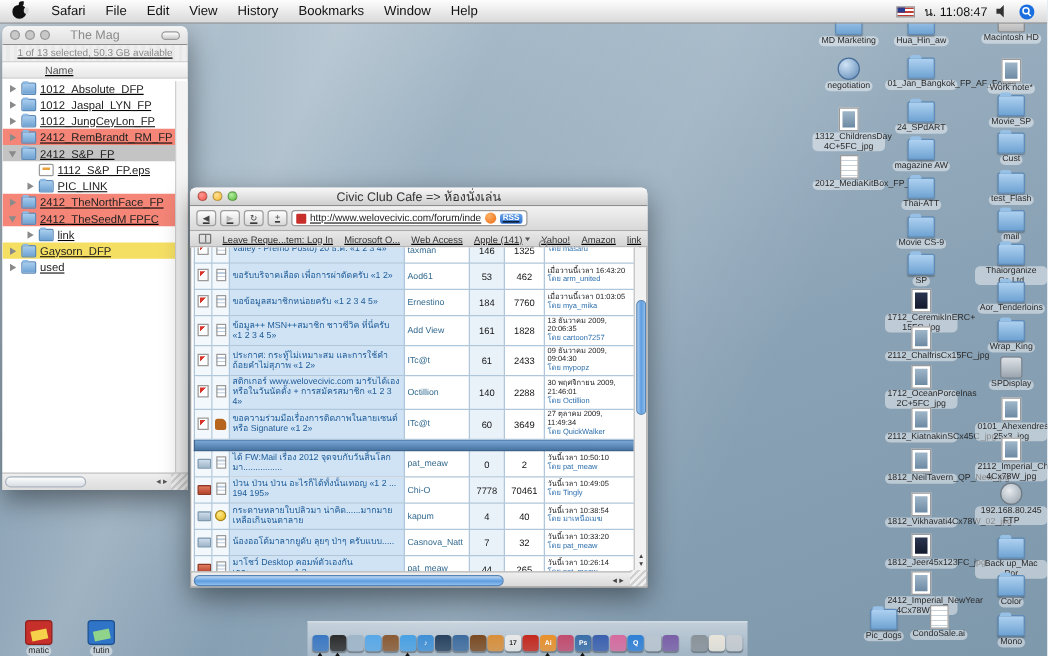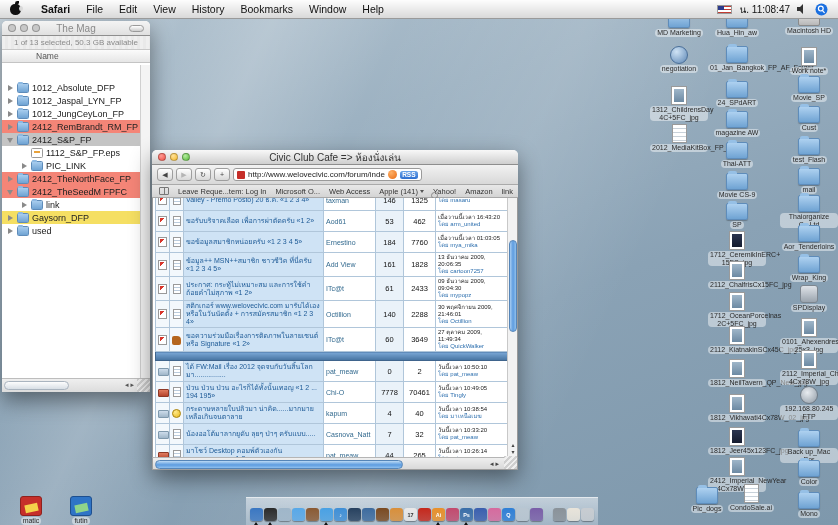--- a/index.html
+++ b/index.html
@@ -8,46 +8,46 @@
     background:
       linear-gradient(115deg, rgba(255,255,255,.25) 0%, rgba(255,255,255,0) 18%, rgba(255,255,255,.18) 26%, rgba(255,255,255,0) 38%, rgba(255,255,255,.12) 55%, rgba(255,255,255,0) 70%),
       linear-gradient(160deg,#b6c6d2 0%,#9db2c2 30%,#8aa2b5 60%,#7e98ac 100%);}
   
   .menubar{position:absolute;top:0;left:0;right:0;height:19px;background:linear-gradient(#fdfdfd,#d9d9d9);
     border-bottom:1px solid #9a9a9a;display:flex;align-items:center;font-size:10.5px;color:#111;z-index:50;}
   .apple{width:11px;height:11px;margin:0 12px 0 10px;background:#111;border-radius:45% 45% 48% 48%;position:relative;}
   .apple::before{content:"";position:absolute;top:-3px;left:5px;width:4px;height:4px;background:#111;border-radius:60% 0 60% 0;}
   .apple::after{content:"";position:absolute;top:2px;right:-2px;width:4px;height:5px;background:#d9d9d9;border-radius:50%;}
   .menu-item{padding:0 8px;}
-  .menu-item:first-child{font-weight:bold;}
+  .menu-item:first-child{font-weight:normal;}
   .mb-right{margin-left:auto;display:flex;align-items:center;gap:7px;padding-right:10px;}
   .flag{width:15px;height:9px;background:repeating-linear-gradient(#c23b32 0 1.5px,#fff 1.5px 3px);position:relative;border:0.5px solid #999;}
   .flag::before{content:"";position:absolute;top:0;left:0;width:6px;height:4.5px;background:#2b3a8c;}
   .clock{font-size:10px;}
   
-  .window{position:absolute;border-radius:5px 5px 0 0;box-shadow:0 8px 22px rgba(0,0,0,.45);background:#eee;}
+  .window{position:absolute;border-radius:5px 5px 0 0;box-shadow:0 8px 22px rgba(0,0,0,.45);background:#eee;text-decoration:underline;}
   .titlebar{height:15px;border-radius:5px 5px 0 0;display:flex;align-items:center;position:relative;
     background:linear-gradient(#f8f8f8,#cfcfcf);border-bottom:1px solid #8e8e8e;}
   .tl{display:flex;gap:4px;margin-left:6px;}
   .tl i{width:8px;height:8px;border-radius:50%;display:block;border:0.5px solid rgba(0,0,0,.25);}
   .tl .r{background:radial-gradient(circle at 35% 30%,#ff9a93,#f1544a);}
   .tl .y{background:radial-gradient(circle at 35% 30%,#ffe29a,#f5b92e);}
   .tl .g{background:radial-gradient(circle at 35% 30%,#b6eea2,#59bb3c);}
   .tl .na{background:#c8c8c8;}
   .wtitle{position:absolute;left:0;right:0;text-align:center;font-size:10px;color:#333;}
   .capsule{position:absolute;right:6px;top:4px;width:15px;height:7px;border:1px solid #9a9a9a;border-radius:4px;background:linear-gradient(#fff,#ccc);}
   
   .finder{left:2px;top:21px;width:148px;height:371px;display:flex;flex-direction:column;background:#fff;}
   .finder .titlebar{background:linear-gradient(#f4f4f4,#e0e0e0);}
   .finder .wtitle{color:#8a8a8a;}
   .f-status{height:14px;font-size:8px;color:#8a8a8a;text-align:center;line-height:14px;
     background:repeating-linear-gradient(90deg,#efefef 0 3px,#e9e9e9 3px 6px);border-bottom:1px solid #c8c8c8;}
   .f-colhead{height:13px;background:linear-gradient(#fbfbfb,#e6e6e6);border-bottom:1px solid #c4c4c4;
     font-size:8.5px;color:#555;padding-left:34px;line-height:13px;}
-  .f-list{flex:1;background:#fff;position:relative;overflow:hidden;padding-top:18px;}
+  .f-list{flex:1;background:#fff;position:relative;overflow:hidden;padding-top:1px;}
   .f-row{height:13px;display:flex;align-items:center;font-size:9.5px;color:#222;padding-left:4px;position:relative;}
   .f-row.mark-red{background:#f48577;}
   .f-row.mark-yellow{background:#f5df63;}
   .f-row.mark-sel{background:#c4c4c4;}
   .disc{width:9px;height:9px;position:relative;flex:0 0 9px;margin-right:2px;}
   .disc.r::before{content:"";position:absolute;top:2px;left:2px;border-left:5px solid #8a8a8a;border-top:3.5px solid transparent;border-bottom:3.5px solid transparent;}
   .disc.d::before{content:"";position:absolute;top:3px;left:1px;border-top:5px solid #8a8a8a;border-left:3.5px solid transparent;border-right:3.5px solid transparent;}
   .fi{width:12px;height:10px;flex:0 0 12px;margin-right:3px;border-radius:1.5px;}
   .fi.folder{background:linear-gradient(#a8cdee,#6fa3d3);border:0.5px solid #5e8cba;position:relative;}
   .fi.folder::before{content:"";position:absolute;top:-2px;left:0;width:5px;height:2px;background:#8db9e2;border-radius:1px 1px 0 0;}

